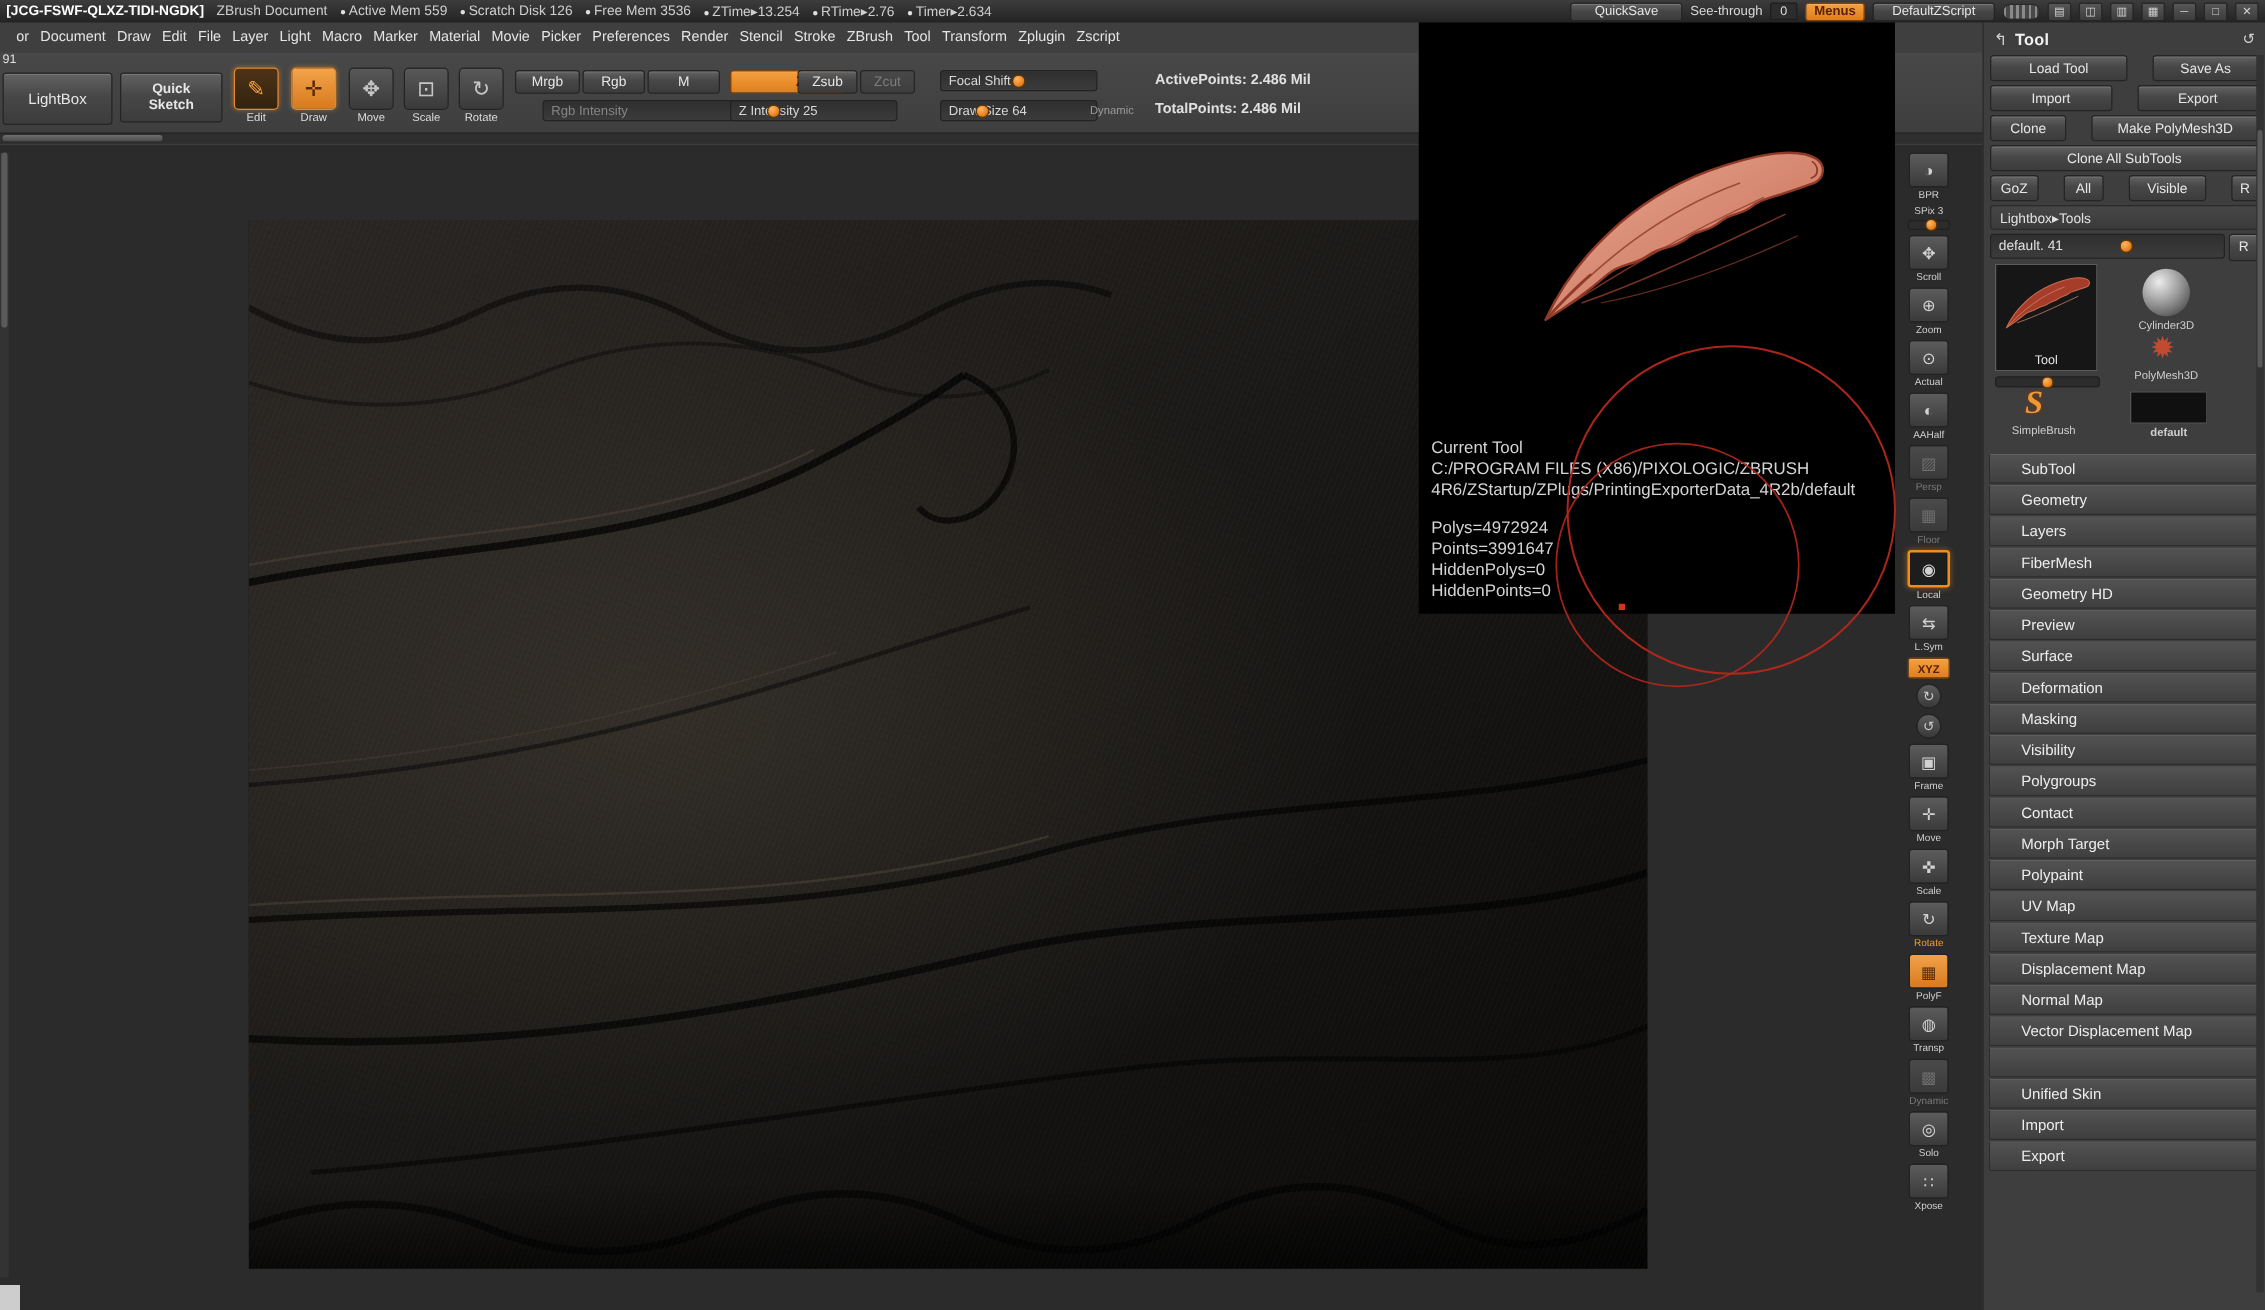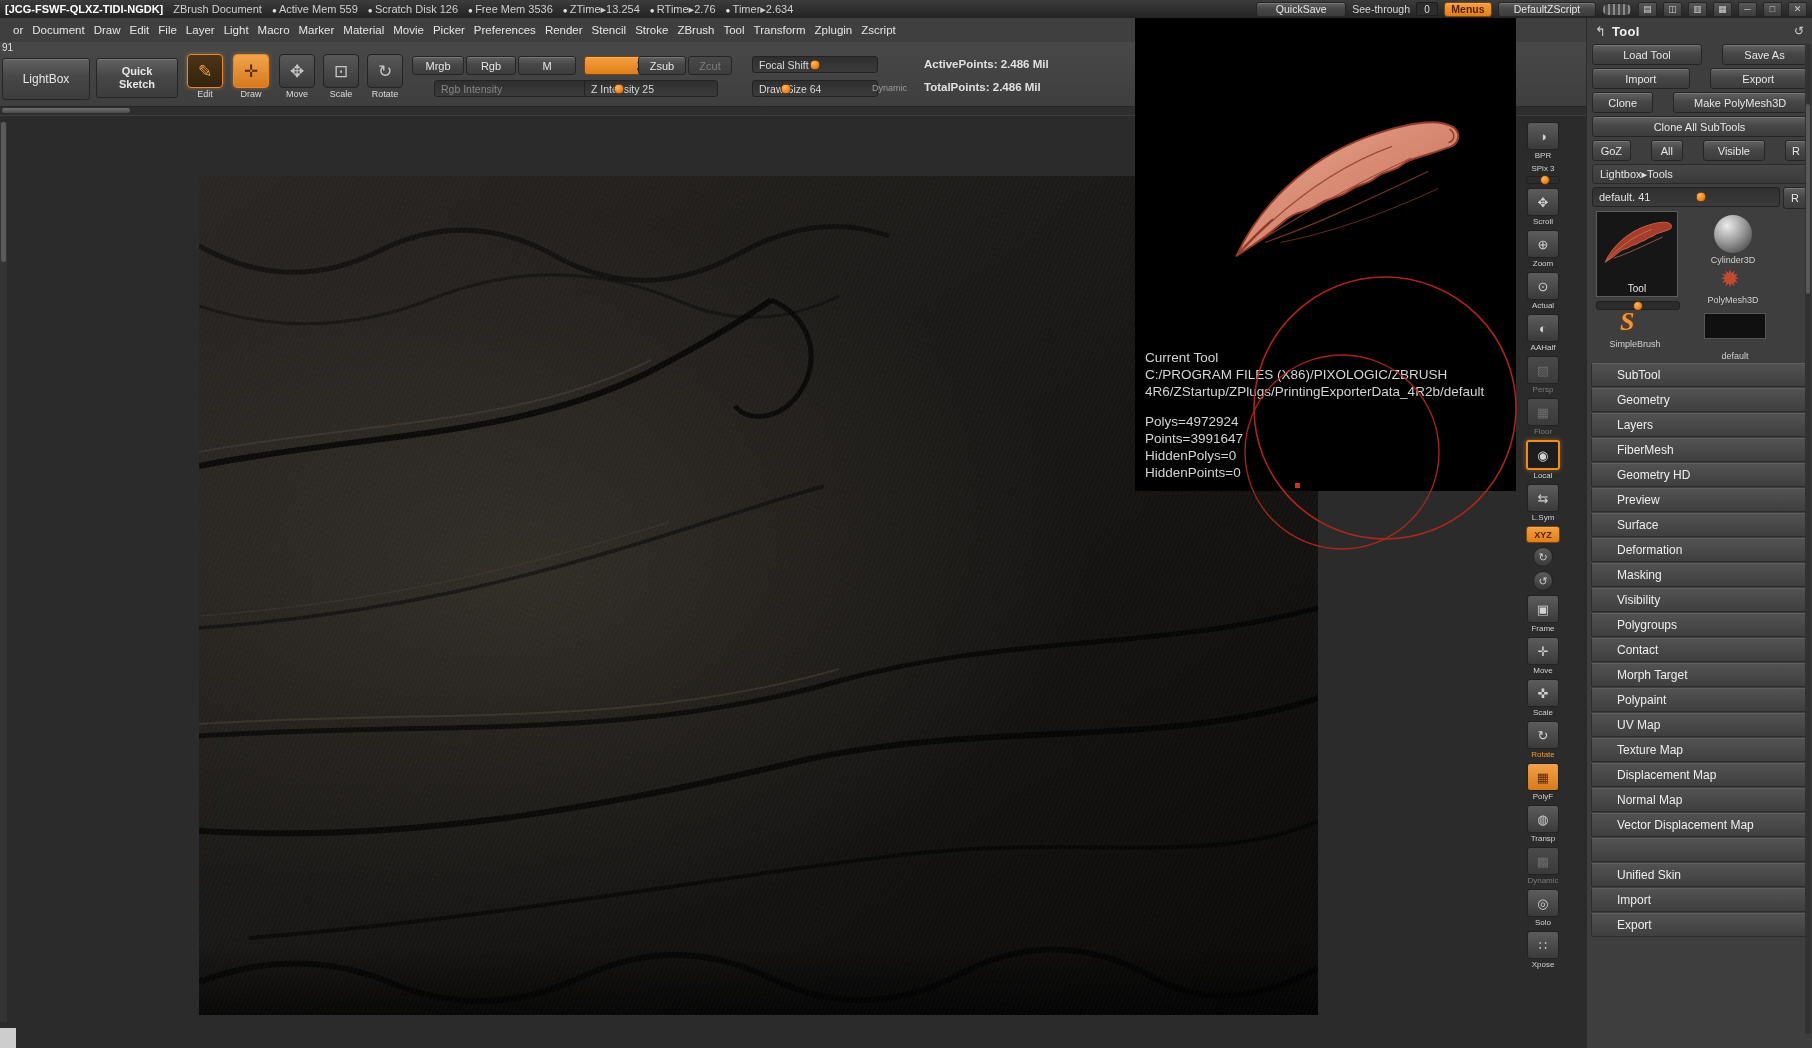--- a/index.html
+++ b/index.html
@@ -464,21 +464,21 @@
       <div class="thumb-slider">
           <div class="thumb-knob"></div>
         </div>
       <div class="cyl"></div>
       <span class="t-cap" style="left:98px;top:44px;">Cylinder3D</span>
       <span class="star">✹</span>
       <span class="t-cap" style="left:98px;top:84px;">PolyMesh3D</span>
       <span class="sbrush">S</span>
       <span class="t-cap" style="left:0px;top:128px;">SimpleBrush</span>
       <div class="def-thumb"></div>
-      <span class="t-cap" style="left:100px;top:140px;">default</span>
+      <span class="t-cap" style="left:100px;top:130px;font-weight:bold;">default</span>
     </div>
 
     <div class="p-section">SubTool</div>
     <div class="p-section">Geometry</div>
     <div class="p-section">Layers</div>
     <div class="p-section">FiberMesh</div>
     <div class="p-section">Geometry HD</div>
     <div class="p-section">Preview</div>
     <div class="p-section">Surface</div>
     <div class="p-section">Deformation</div>

